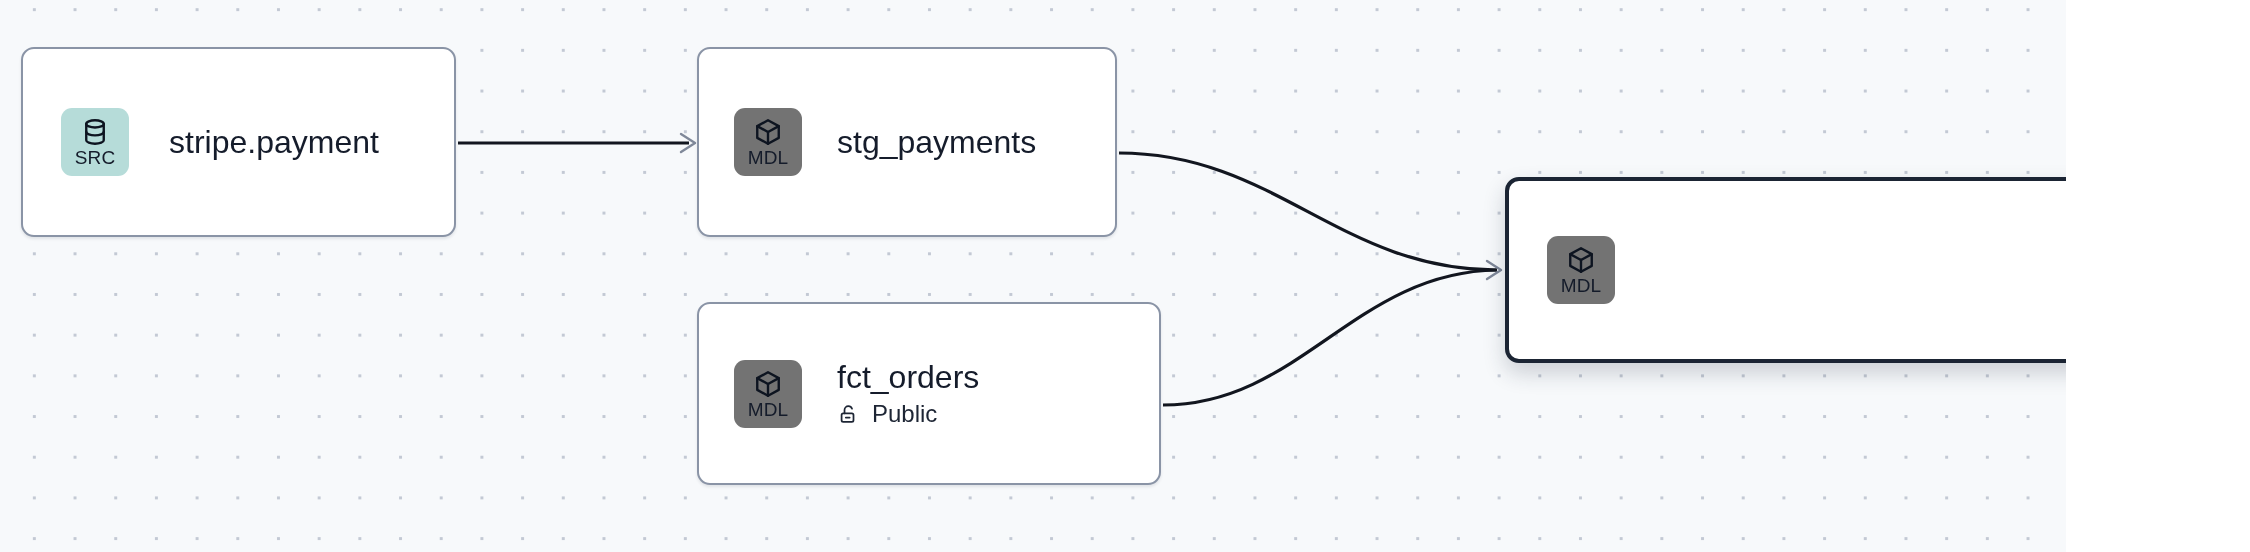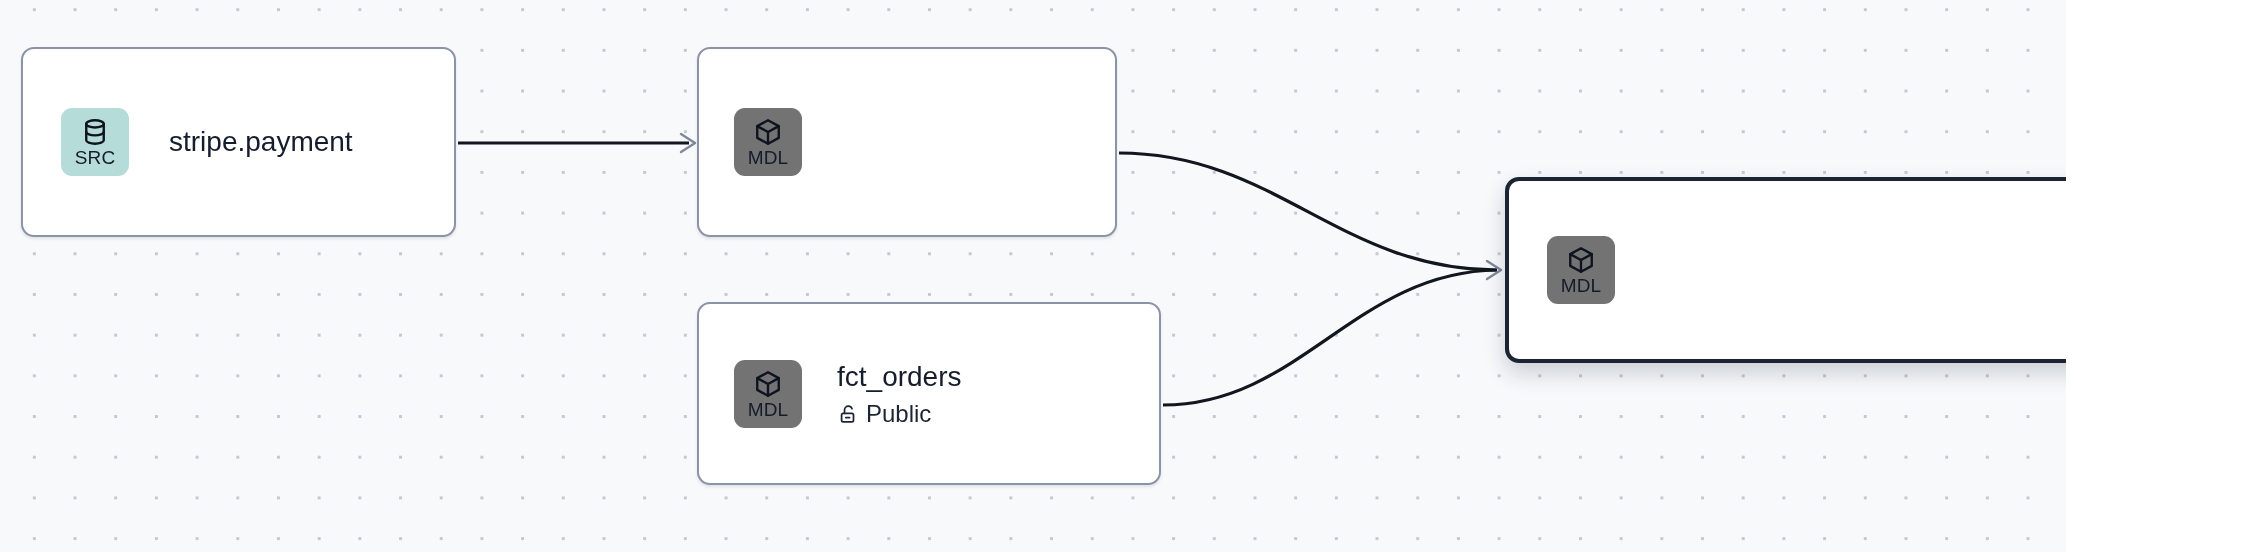--- a/index.html
+++ b/index.html
@@ -61,30 +61,30 @@
     letter-spacing: 0.2px;
     font-family: "Liberation Sans", sans-serif;
   }
   .node-body {
     display: flex;
     flex-direction: column;
     justify-content: center;
     min-width: 0;
   }
   .node-title {
-    font-size: 28px;
+    font-size: 32px;
     line-height: 36px;
     color: #151c2b;
     white-space: nowrap;
     font-family: "Liberation Sans", sans-serif;
   }
   .node-meta {
     display: flex;
     align-items: center;
-    gap: 7px;
+    gap: 13px;
     margin-top: 5px;
     font-size: 24px;
     line-height: 28px;
     color: #1d2534;
   }
   .node-meta svg { display: block; flex: 0 0 auto; }
 
   
   #node-stripe-payment   { left: 21px;   top: 47px;  width: 435px; height: 190px; padding-left: 38px; gap: 40px; }
   #node-stg-payments     { left: 697px;  top: 47px;  width: 420px; height: 190px; padding-left: 35px; gap: 35px; }
@@ -136,20 +136,23 @@
     <div class="badge mdl">
       <span>
         <svg width="30" height="30" viewBox="0 0 24 24" fill="none" stroke="#0d1420" stroke-width="1.9" stroke-linecap="round" stroke-linejoin="round">
           <path d="M12 2.6 L 20.6 7.3 L 20.6 16.7 L 12 21.4 L 3.4 16.7 L 3.4 7.3 Z"></path>
           <path d="M3.4 7.3 L 12 12 L 20.6 7.3"></path>
           <path d="M12 12 L 12 21.4"></path>
         </svg>
       </span>
       <span class="badge-label">MDL</span>
     </div>
+    <div class="node-body">
+      <div class="node-title">stg_payments</div>
+    </div>
   </div>
 
   <div class="node" id="node-fct-orders">
     <div class="badge mdl">
       <span>
         <svg width="30" height="30" viewBox="0 0 24 24" fill="none" stroke="#0d1420" stroke-width="1.9" stroke-linecap="round" stroke-linejoin="round">
           <path d="M12 2.6 L 20.6 7.3 L 20.6 16.7 L 12 21.4 L 3.4 16.7 L 3.4 7.3 Z"></path>
           <path d="M3.4 7.3 L 12 12 L 20.6 7.3"></path>
           <path d="M12 12 L 12 21.4"></path>
         </svg>

